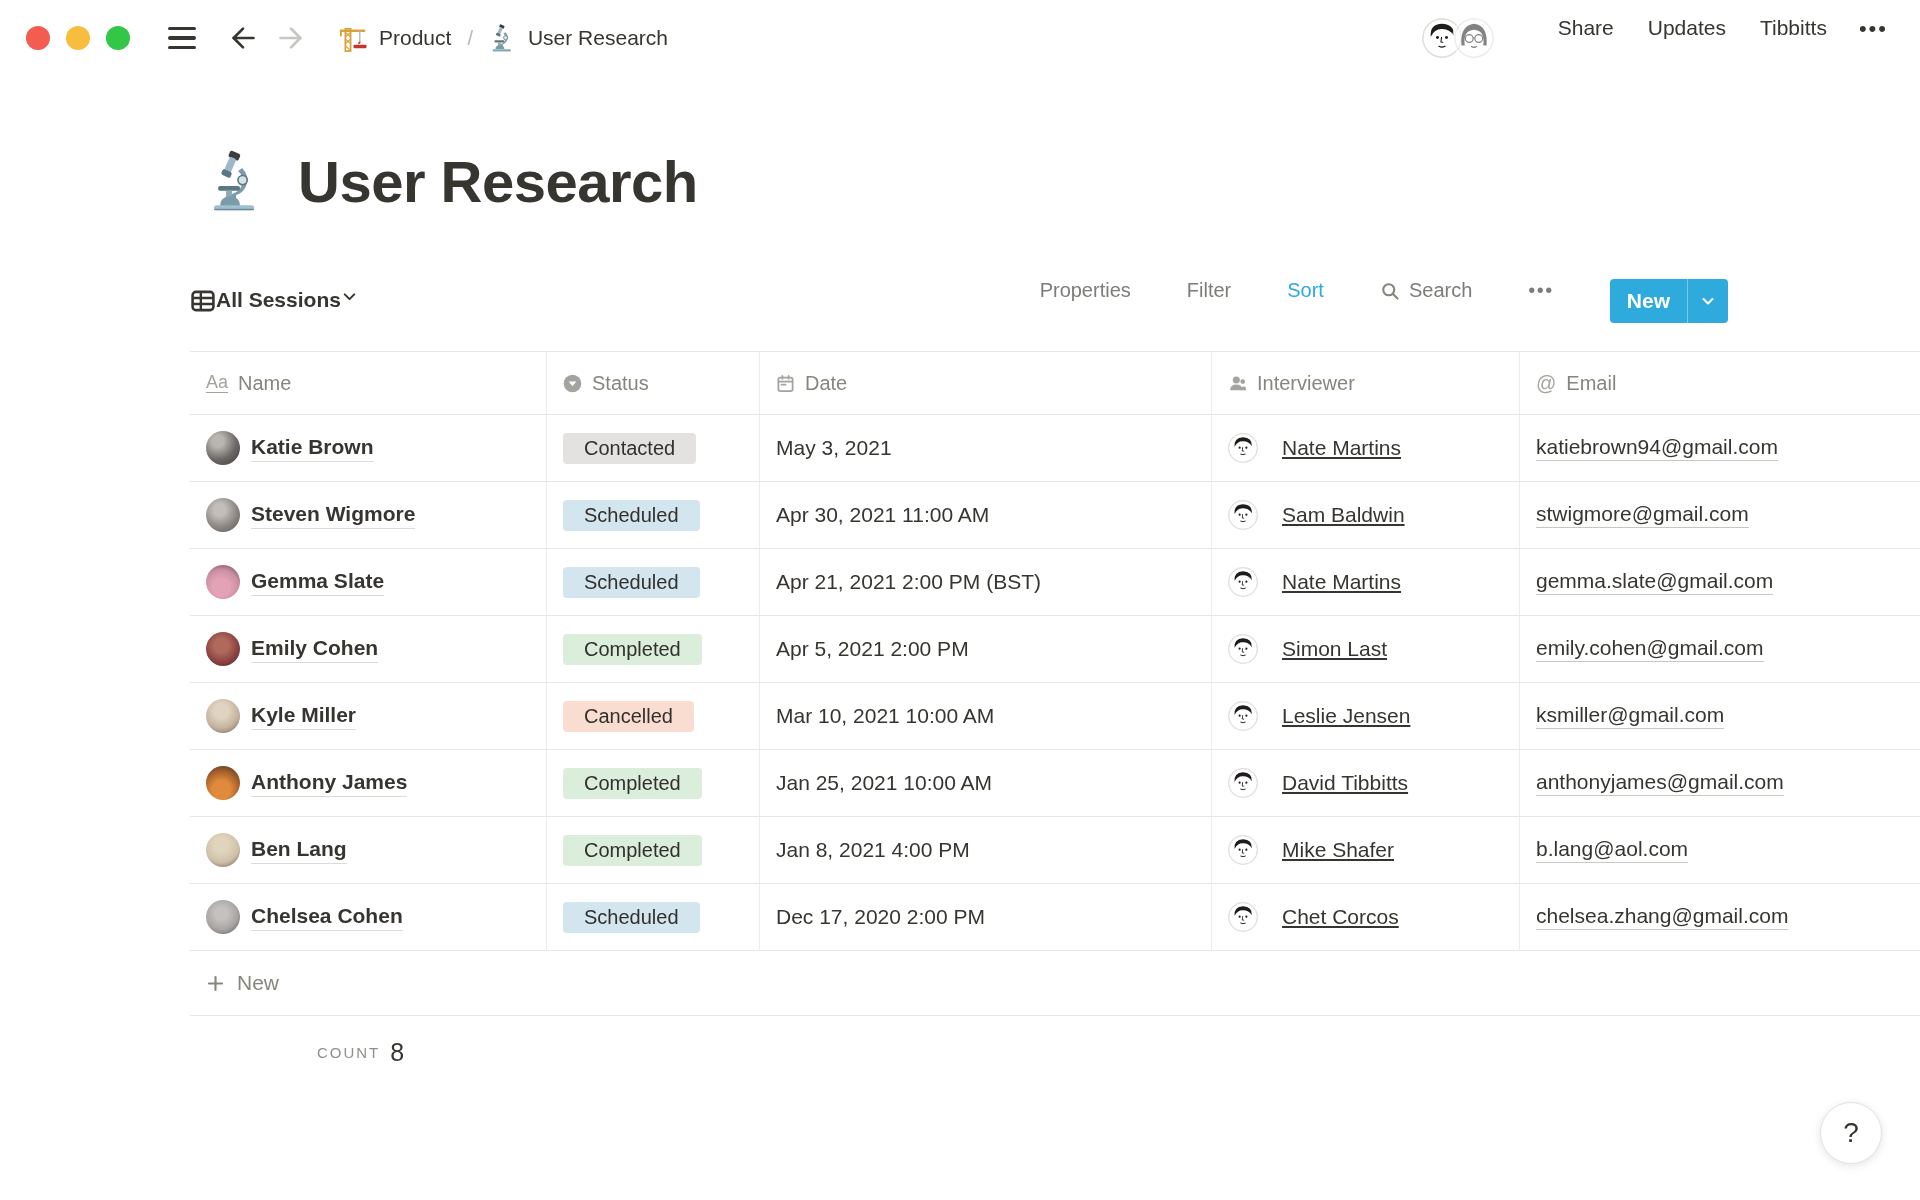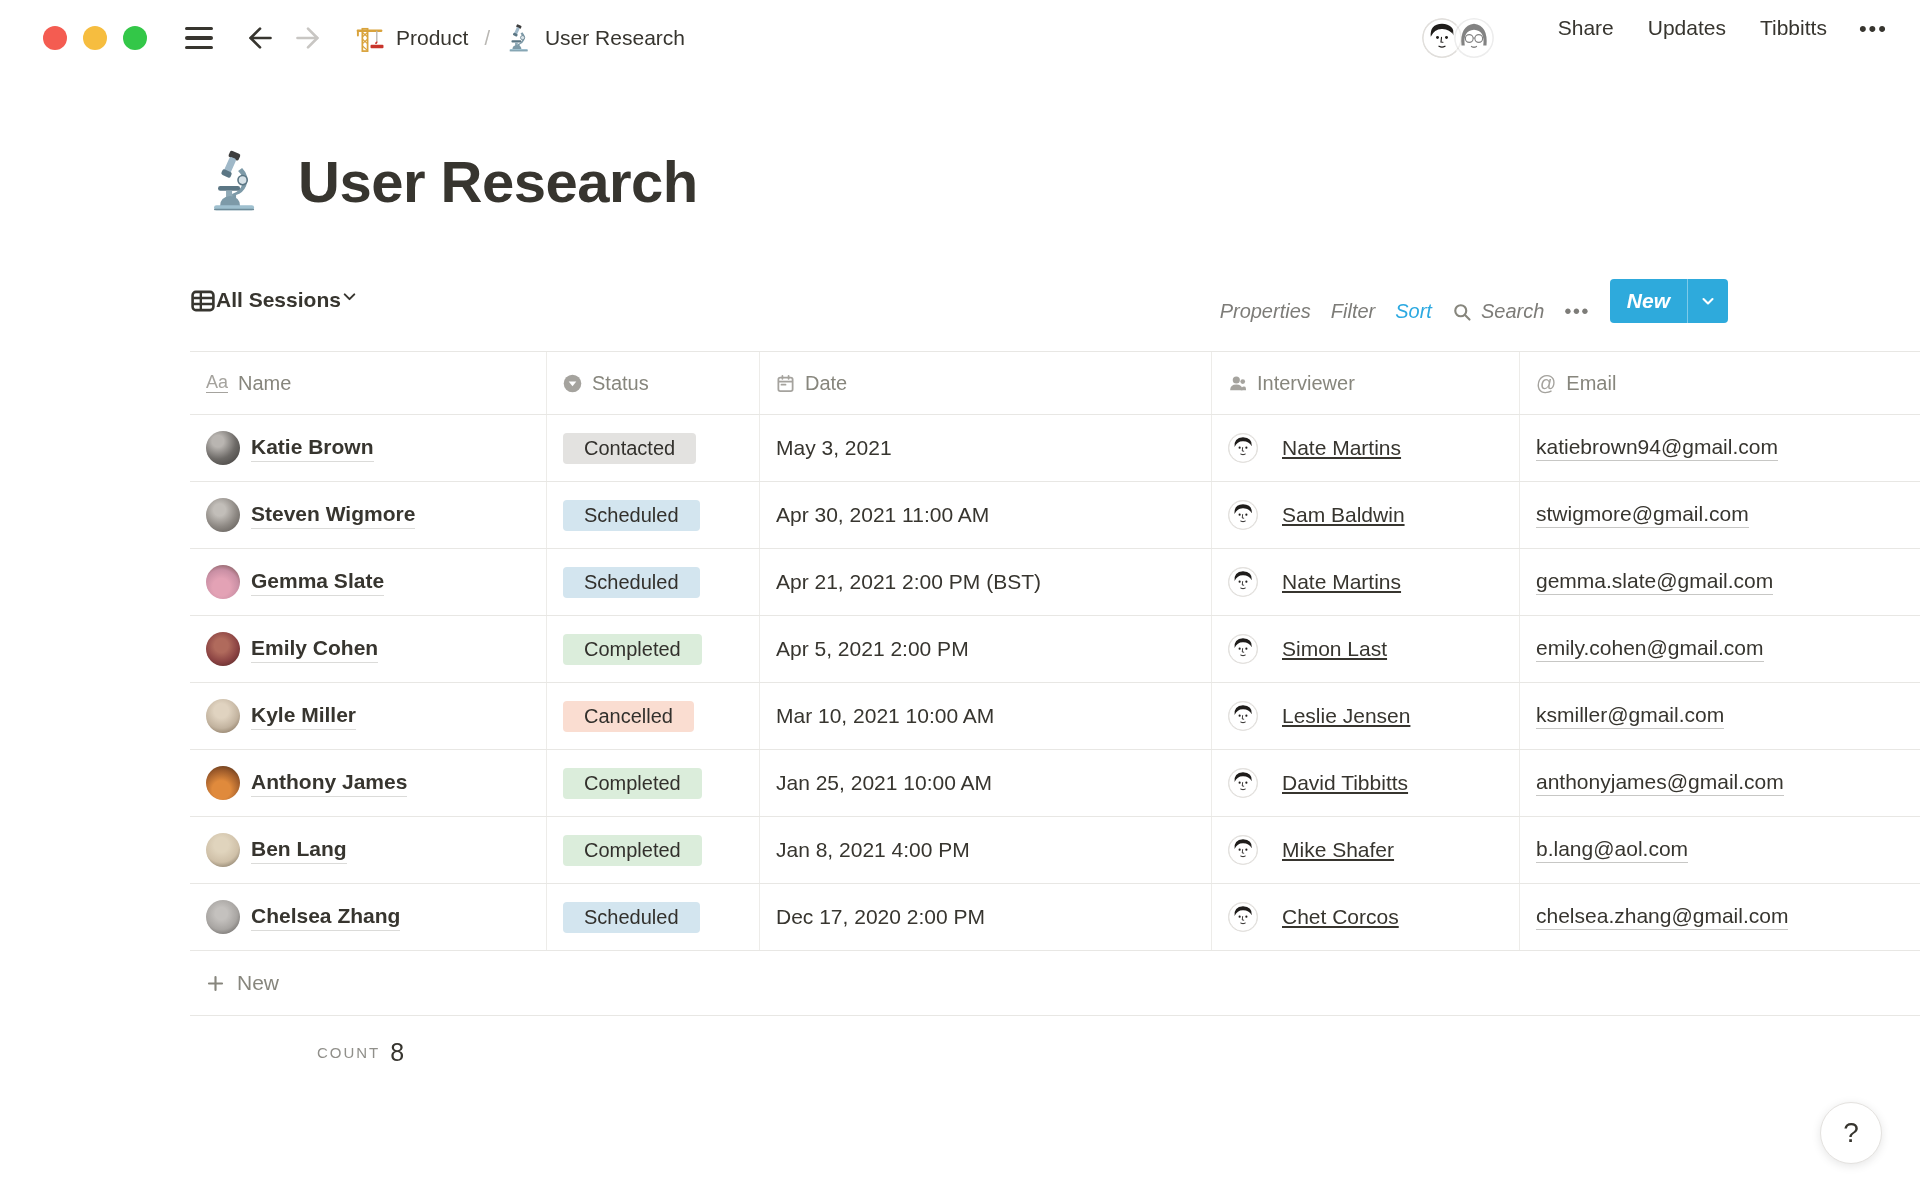--- a/index.html
+++ b/index.html
@@ -1,20 +1,20 @@
 <!DOCTYPE html>
 <html><head>
 <meta charset="utf-8">
 <style>
   * { margin:0; padding:0; box-sizing:border-box; }
   html,body { width:1920px; height:1200px; overflow:hidden; background:#ffffff;
     font-family:"Liberation Sans", sans-serif; color:#37352F; }
 
   
-  .topbar { position:absolute; top:0; left:17px; right:0; height:76px;
+  .topbar { position:absolute; top:0; left:0; right:0; height:76px;
     display:flex; align-items:center; padding:0 32px 0 26px; background:#fff; }
   .traffic { display:flex; align-items:center; gap:16px; }
   .light { width:24px; height:24px; border-radius:50%; }
   .light.red { background:#F45C51; } .light.yellow { background:#F6BD3F; } .light.green { background:#33C748; }
   .hamburger { margin-left:38px; display:flex; flex-direction:column; gap:6px; cursor:pointer; }
   .hamburger span { width:28px; height:3.4px; background:#37352F; border-radius:2px; }
   .navarrow { margin-left:30px; width:34px; height:34px; display:flex; align-items:center; justify-content:center; cursor:pointer; }
   .navarrow.fwd { margin-left:14px; }
   .breadcrumb { margin-left:30px; display:flex; align-items:center; font-size:21px; }
   .crumb-sep { margin:0 16px; color:#B9B7B3; font-size:20px; }
@@ -30,21 +30,21 @@
   
   .title-row { position:absolute; left:206px; top:148px; display:flex; align-items:center; gap:28px; }
   .title-icon { width:64px; height:64px; }
   h1.page-title { font-size:58px; font-weight:700; letter-spacing:-0.5px; color:#37352F; }
 
   
   .viewbar { position:absolute; top:279px; left:190px; right:192px; height:44px;
     display:flex; align-items:center; }
   .view-switch { display:flex; align-items:flex-start; cursor:pointer; }
   .view-switch .vlabel { font-size:21px; font-weight:700; }
-  .vb-right { margin-left:auto; display:flex; align-items:flex-end; gap:20px;font-style:italic; }
+  .vb-right { margin-left:auto; display:flex; align-items:flex-start; gap:56px; }
   .vb-item { font-size:20px; color:#7D7C78; cursor:pointer; }
   .vb-item.active { color:#2CA9E1; }
   .vb-search { display:flex; align-items:center; gap:9px; }
   .vb-more { font-size:20px; color:#7D7C78; letter-spacing:1.5px; cursor:pointer; }
   .new-btn { display:flex; align-items:stretch; background:#2EAADC; border-radius:4px; height:44px;
     overflow:hidden; cursor:pointer; }
   .new-btn .nb-main { display:flex; align-items:center; padding:0 17px; color:#fff; font-size:21px; font-weight:600; }
   .new-btn .nb-div { width:1px; background:rgba(255,255,255,.38); }
   .new-btn .nb-chev { width:40px; display:flex; align-items:center; justify-content:center; }
 
@@ -449,21 +449,21 @@
       <span class="rint">Mike Shafer</span>
     </div>
     <div class="cell">
       <span class="email-link remail">b.lang@aol.com</span>
     </div>
   </div>
 
   <div class="trow">
     <div class="cell name-cell">
       <span class="photo photo-8"></span>
-      <span class="name-link rname">Chelsea Zhang</span>
+      <span class="name-link rname">Chelsea Cohen</span>
     </div>
     <div class="cell">
       <span class="badge badge-blue">Scheduled</span>
     </div>
     <div class="cell">
       <span class="rdate">Dec 17, 2020 2:00 PM</span>
     </div>
     <div class="cell int-cell">
       <span class="face-avatar">
         <svg width="30" height="30" viewBox="0 0 32 32">

